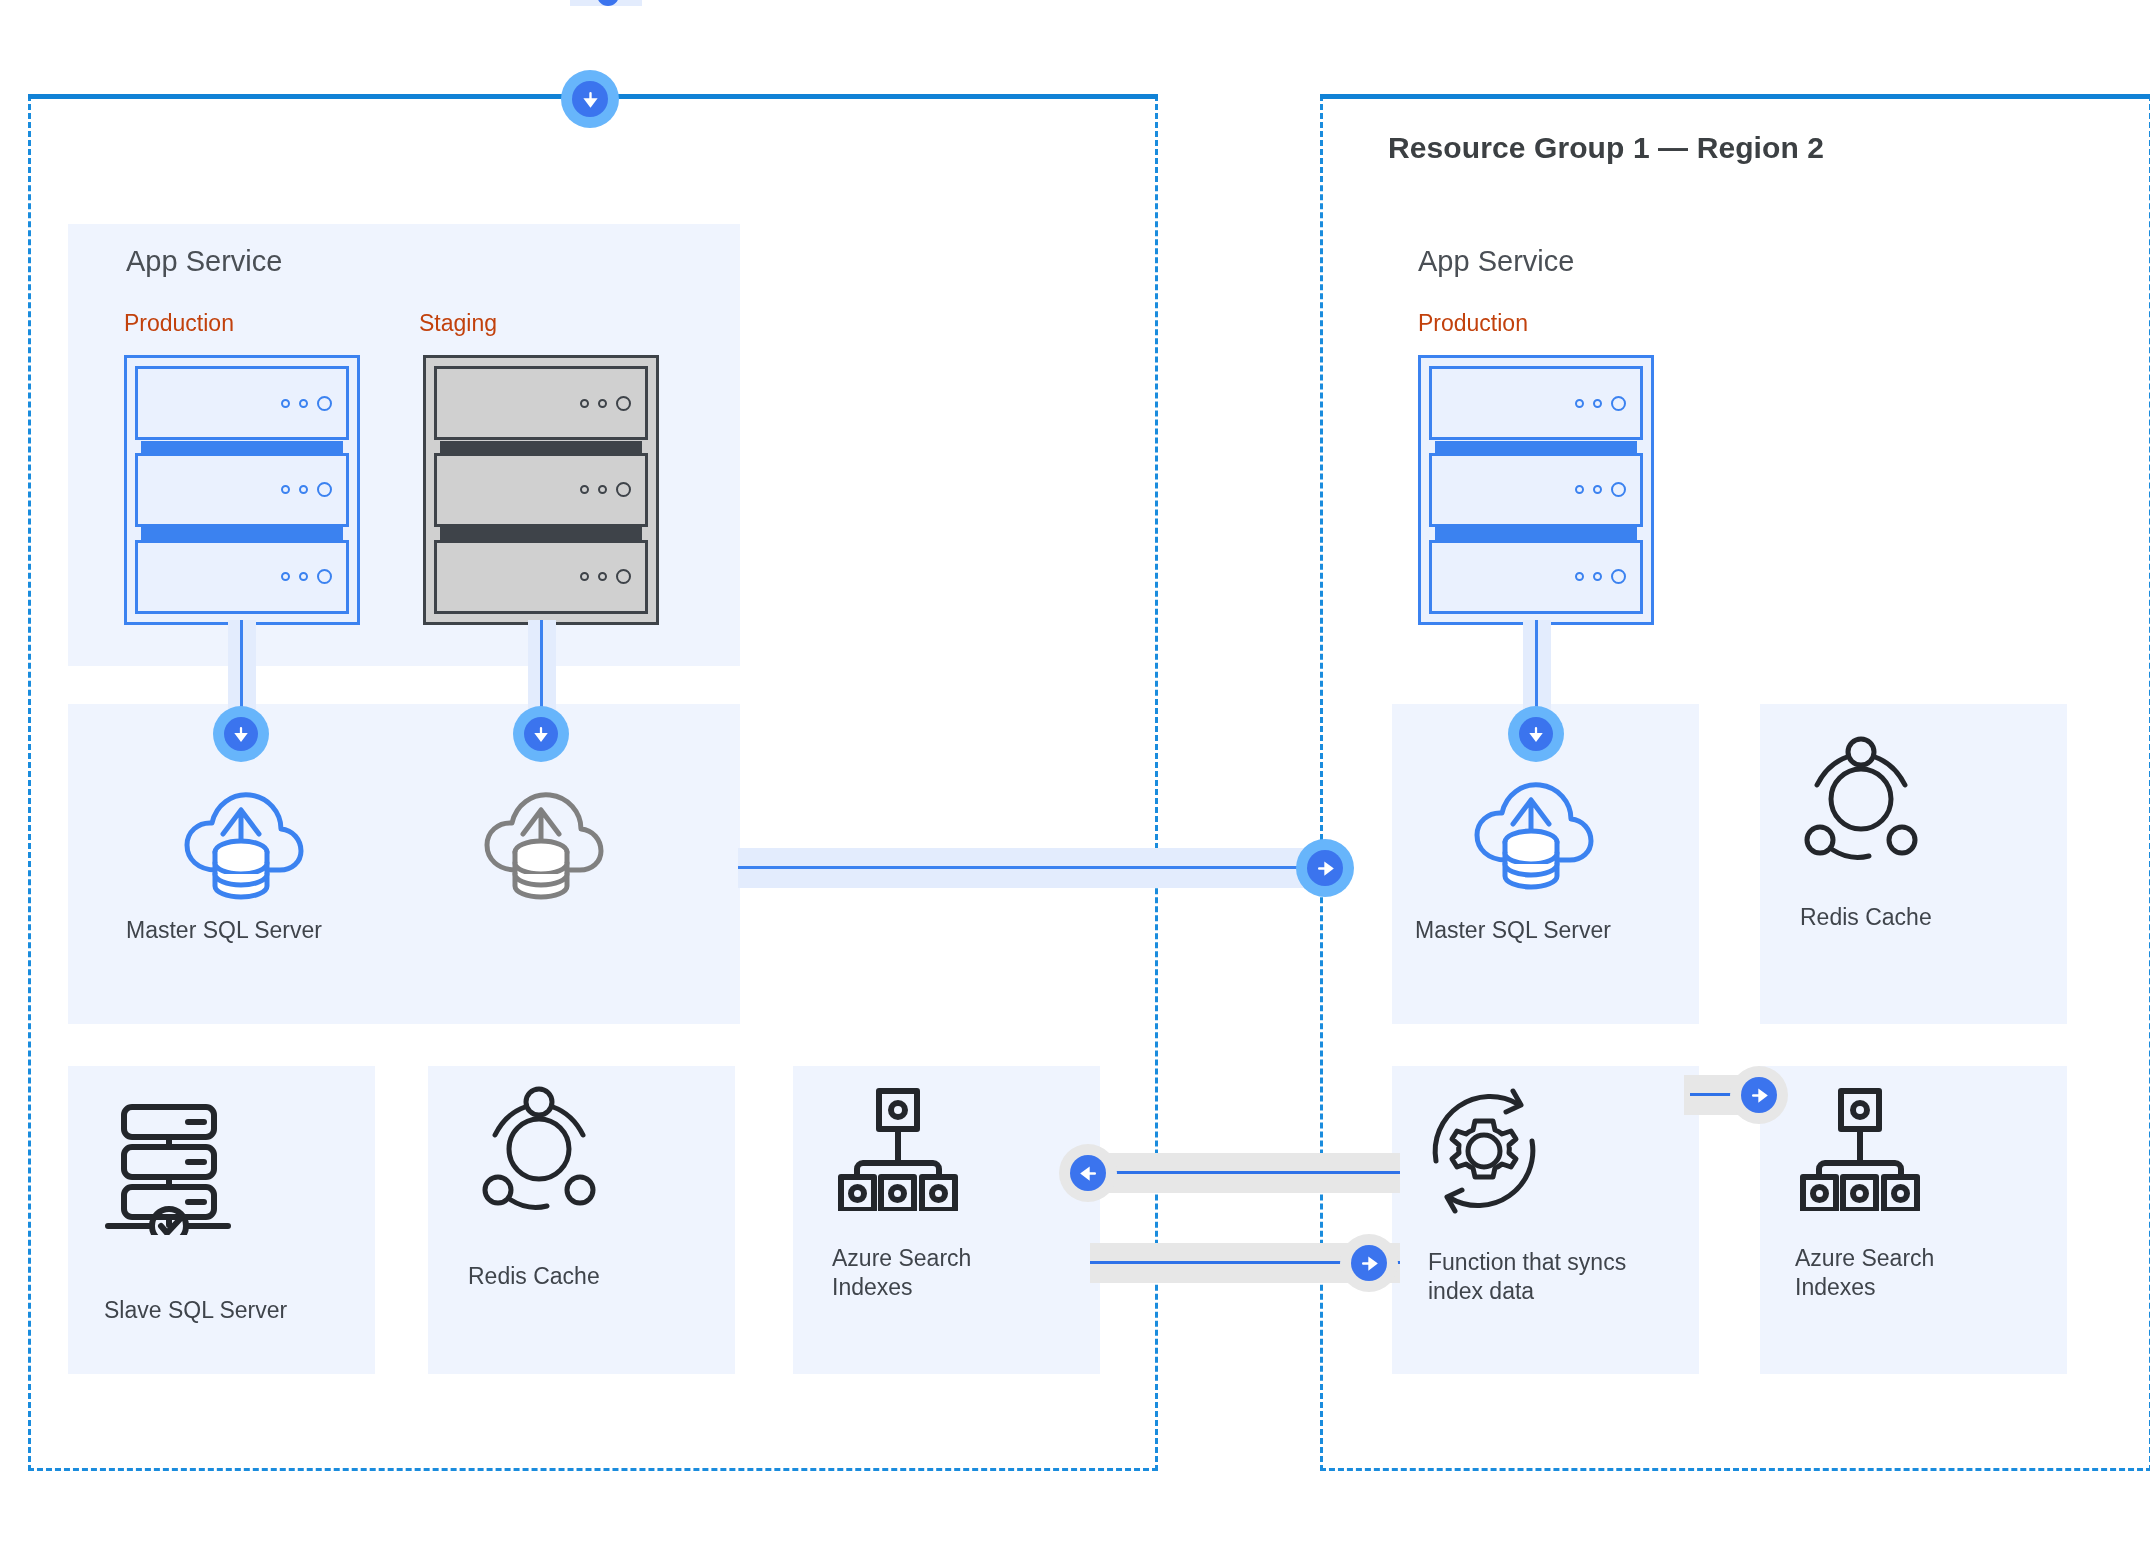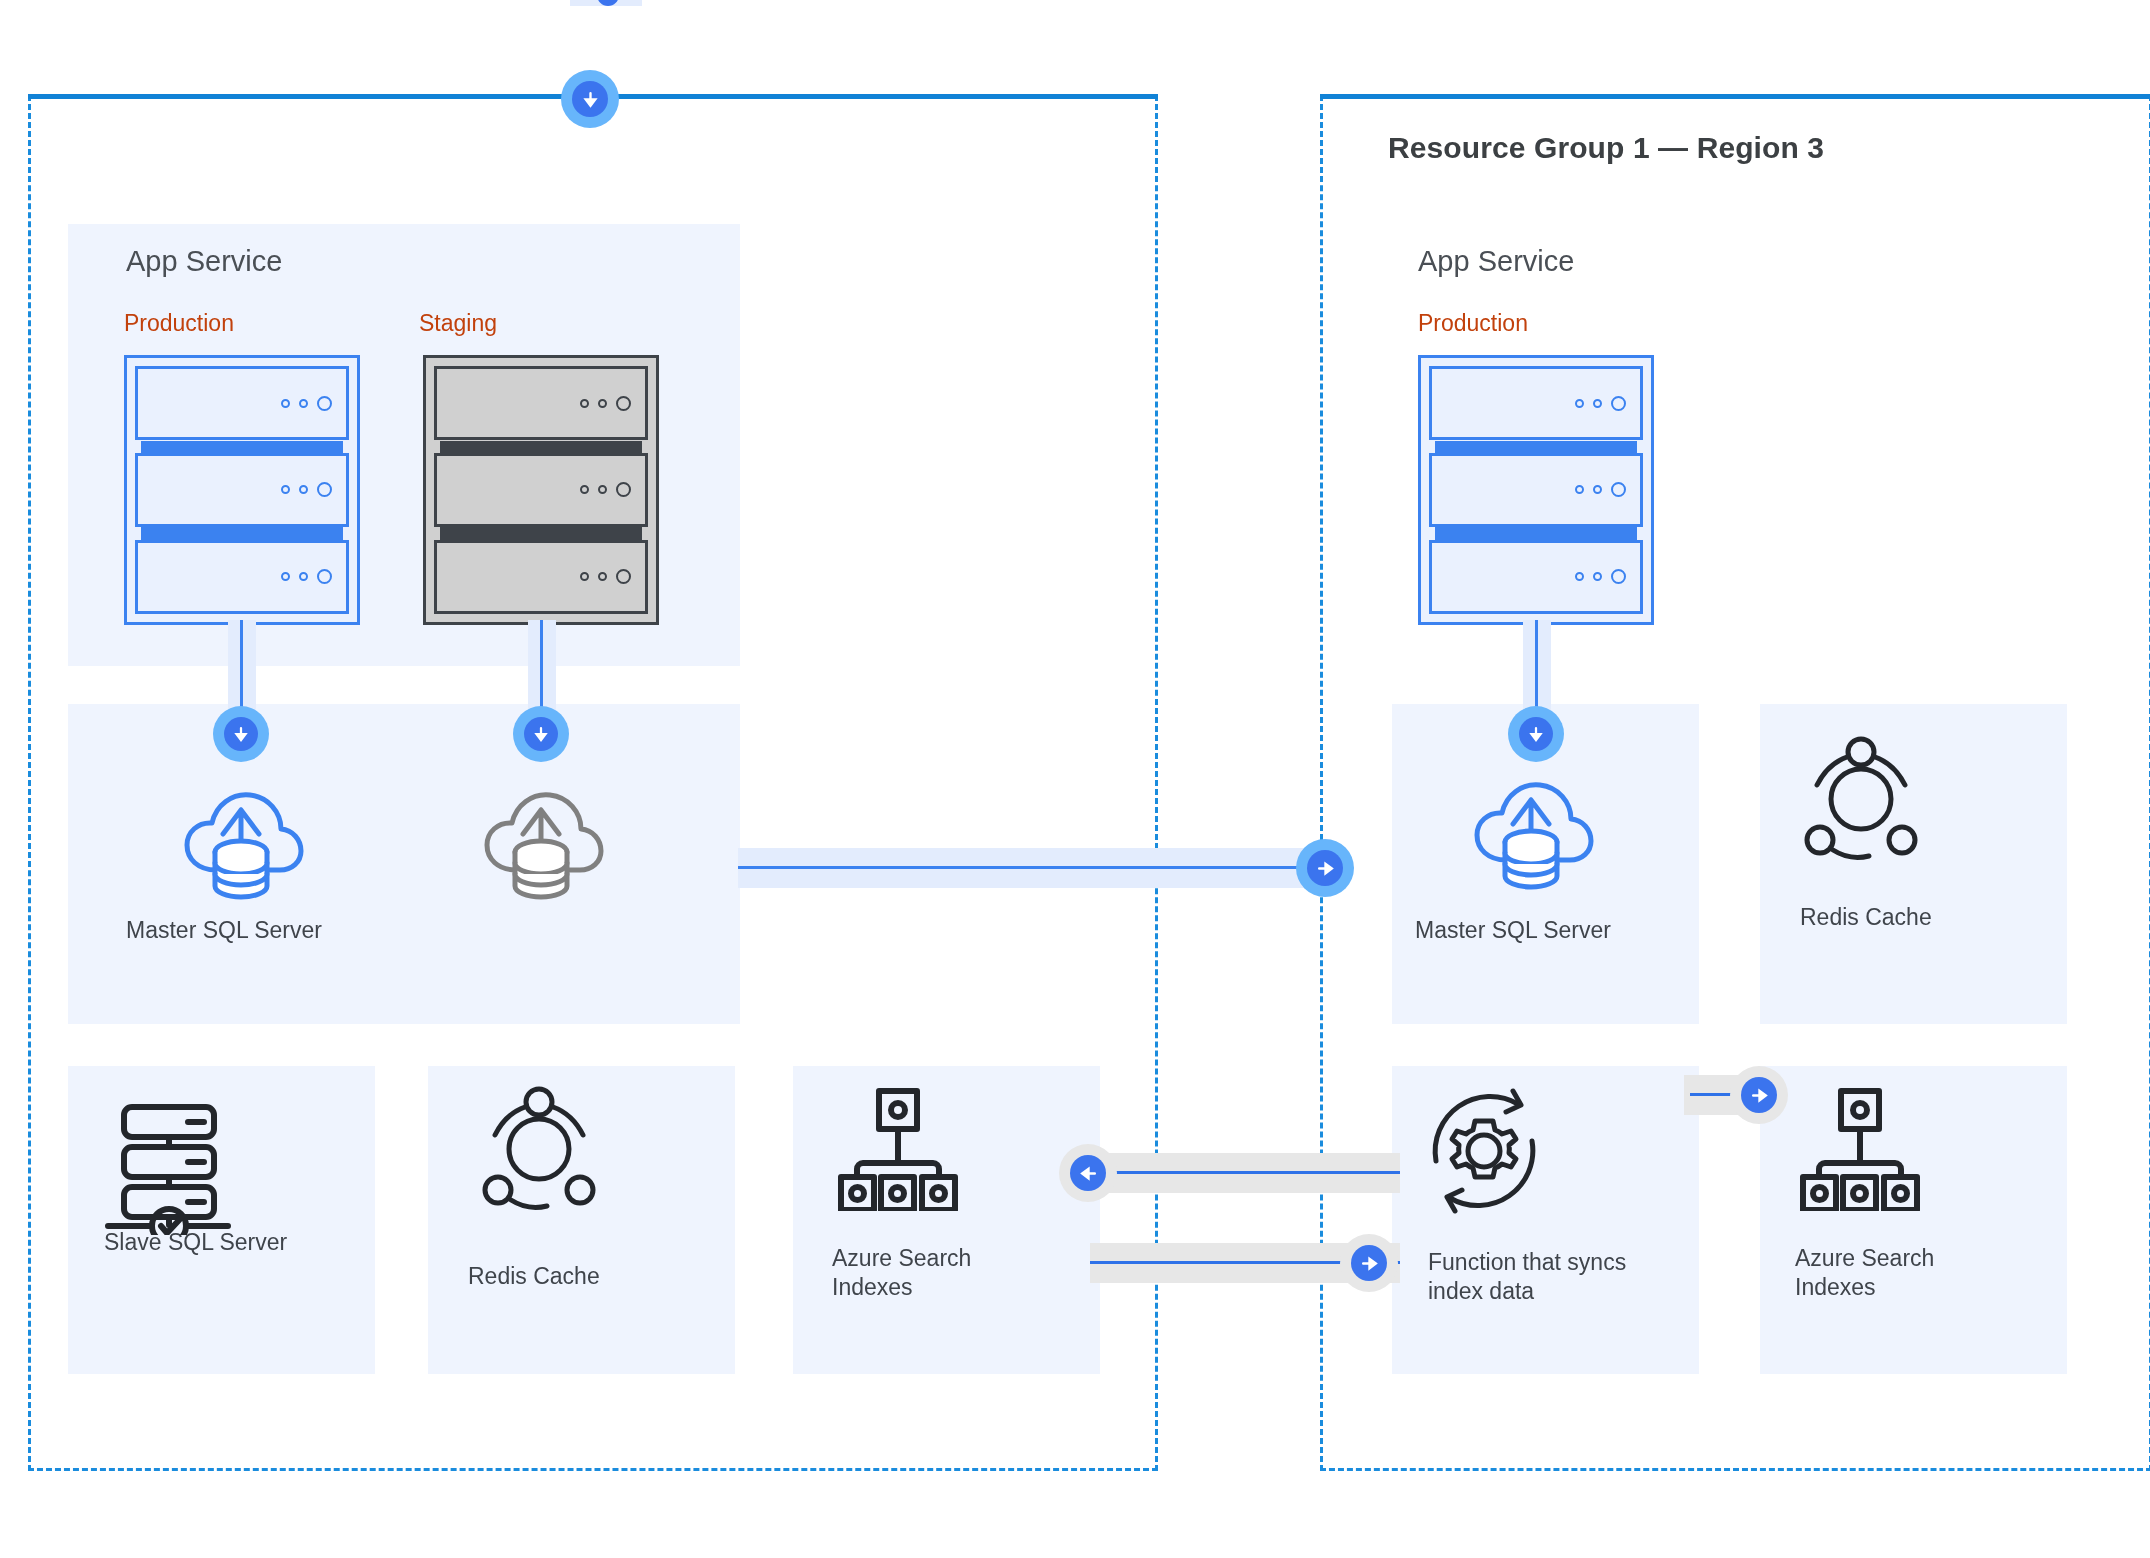--- a/index.html
+++ b/index.html
@@ -275,21 +275,21 @@
         <rect x="24" y="52" width="90" height="30" rx="8"></rect>
         <rect x="24" y="92" width="90" height="30" rx="8"></rect>
         <path d="M88 27 h16 M88 67 h16 M88 107 h16"></path>
         <path d="M69 42 v10 M69 82 v10 M69 122 v8"></path>
         <path d="M8 131 h44 M86 131 h42"></path>
         <circle cx="69" cy="131" r="17"></circle>
         <path d="M61 131 l6 7 l14 -15"></path>
       </g>
     </svg>
   </div>
-  <div class="node-label" style="left:104px; top:1228px; width:270px;">Slave SQL Server</div>
+  <div class="node-label" style="left:104px; top:1296px; width:270px;">Slave SQL Server</div>
 
   <div class="icon-wrap" style="left:475px; top:1085px;">
     <svg width="128" height="128" viewBox="0 0 128 128">
       <g fill="none" stroke="#23262b" stroke-width="5" stroke-linecap="round">
         <circle cx="64" cy="64" r="30"></circle>
         <circle cx="64" cy="17" r="13"></circle>
         <circle cx="23" cy="105" r="13"></circle>
         <circle cx="105" cy="105" r="13"></circle>
         <path d="M50 22 C36 27 26 38 20 50"></path>
         <path d="M78 22 C92 27 102 38 108 50"></path>
@@ -312,21 +312,21 @@
         <circle cx="62.5" cy="108.5" r="6.5"></circle>
         <rect x="87" y="92" width="33" height="33"></rect>
         <circle cx="103.5" cy="108.5" r="6.5"></circle>
       </g>
     </svg>
   </div>
   <div class="node-label" style="left:832px; top:1244px; width:180px;">Azure Search Indexes</div>
 
   <div class="region" style="left:1320px; top:95px; width:832px; height:1376px;"></div>
   <div class="region-toprule" style="left:1320px; top:94px; width:832px;"></div>
-  <div class="region-title" style="left:1388px; top:131px;">Resource Group 1 — Region 3</div>
+  <div class="region-title" style="left:1388px; top:131px;">Resource Group 1 — Region 2</div>
 
   <div class="panel-title" style="left:1418px; top:245px;">App Service</div>
   <div class="slot-label" style="left:1418px; top:310px;">Production</div>
 
   <div class="rack blue" style="left:1418px; top:355px; width:236px; height:270px;">
     <div class="rack-inner">
       <div class="rack-unit">
         <span class="dot sm"></span>
         <span class="dot sm"></span>
         <span class="dot lg"></span>

